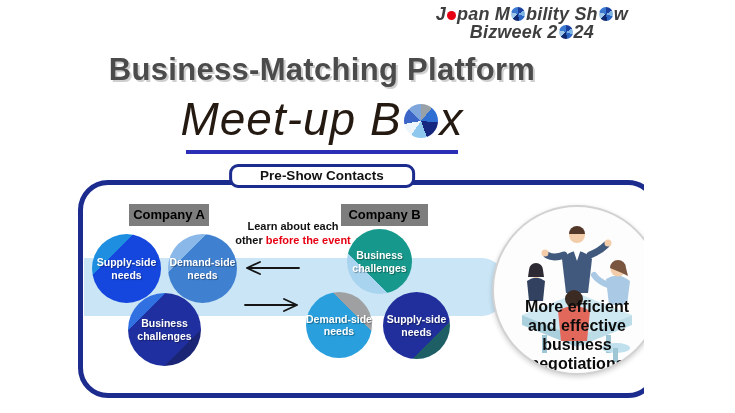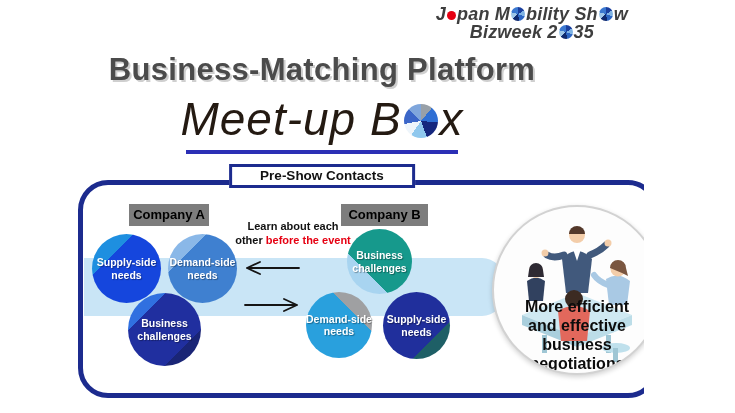--- a/index.html
+++ b/index.html
@@ -27,21 +27,21 @@
          vertical-align:-3px;
          background:conic-gradient(#98a0a8 0 40deg,#2f6fd4 40deg 95deg,#15277e 95deg 160deg,
                     #8fc8ee 160deg 215deg,#eef5fb 215deg 260deg,#3b66c8 260deg 315deg,#7fa6dc 315deg 360deg); }
   .underline { position:absolute; top:150px; left:50%; transform:translateX(-50%);
                width:272px; height:4px; background:#2b2fb5; }
 
   
   .mainbox { position:absolute; left:78px; top:180px; width:570px; height:208px;
              border:5px solid #1c2b8e; border-radius:30px; background:#fff; }
   .preshow { position:absolute; top:164px; left:50%; transform:translateX(-50%);
-             background:#fff; border:3px solid #1c2b8e; border-radius:0;
+             background:#fff; border:3px solid #1c2b8e; border-radius:9px;
              padding:1px 28px 2px; font-size:13.5px; font-weight:bold; color:#111;
              z-index:6; white-space:nowrap; }
   .band { position:absolute; left:84px; top:258px; width:420px; height:58px;
           background:#c9e5f6; border-radius:0 22px 22px 0; z-index:1; }
 
   .complabel { position:absolute; background:#7d7d7d; color:#000000; font-weight:bold;
                font-size:13px; text-align:center; line-height:22px; height:22px; z-index:4; }
   .labelA { left:129px; top:204px; width:80px; }
   .labelB { left:341px; top:204px; width:87px; }
 
@@ -82,21 +82,21 @@
   .result-text { position:absolute; left:0; top:55px; width:100%; text-align:center;
                  font-size:16px; font-weight:bold; color:#0c0c0c; line-height:1.18;margin-top:36px; }
 </style>
 </head>
 <body>
 
 <div class="stage">
 
   <div class="logo">
     <div class="logo-line"><span>J</span><span class="dot-red"></span><span>pan M</span><span class="pinwheel"></span><span>bility Sh</span><span class="pinwheel"></span><span>w</span></div>
-    <div class="logo-line"><span>Bizweek 2</span><span class="pinwheel"></span><span>35</span></div>
+    <div class="logo-line"><span>Bizweek 2</span><span class="pinwheel"></span><span>24</span></div>
   </div>
 
   <h1 class="title">Business-Matching Platform</h1>
   <div class="subtitle"><span>Meet-up B</span><span class="pie"></span><span>x</span></div>
   <div class="underline"></div>
 
   <div class="mainbox"></div>
   <div class="preshow">Pre-Show Contacts</div>
   <div class="band"></div>
 

